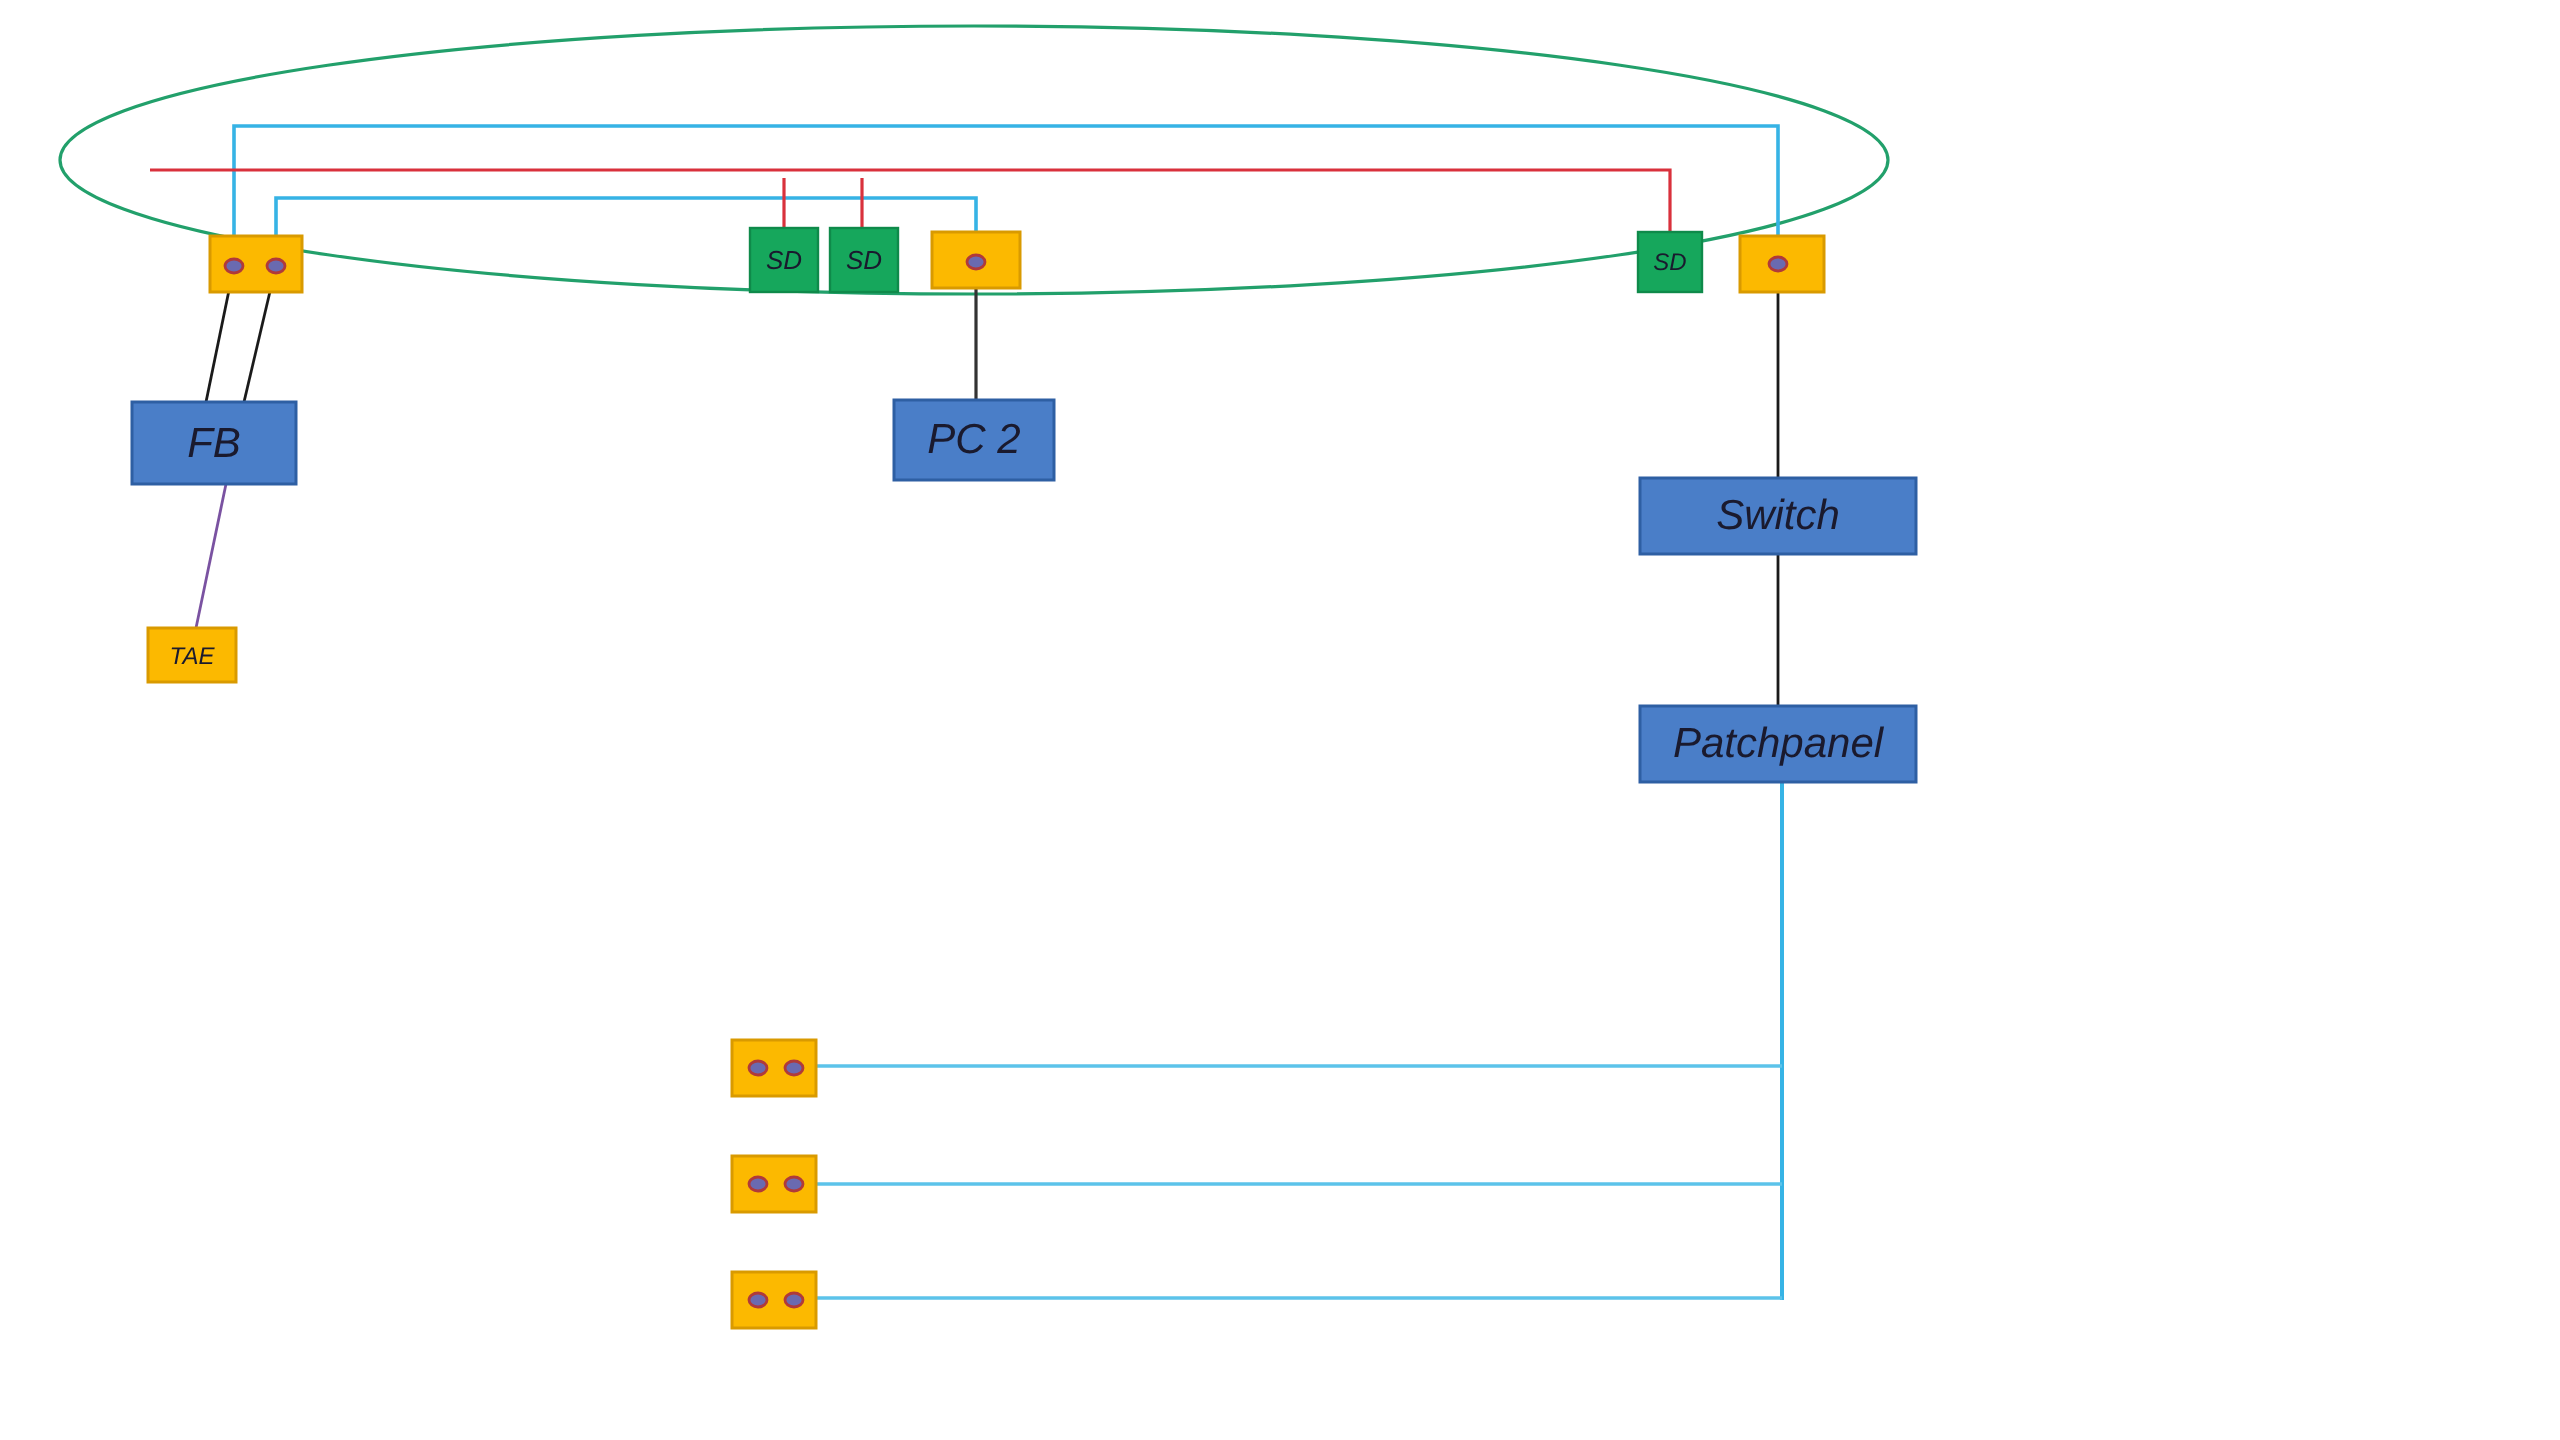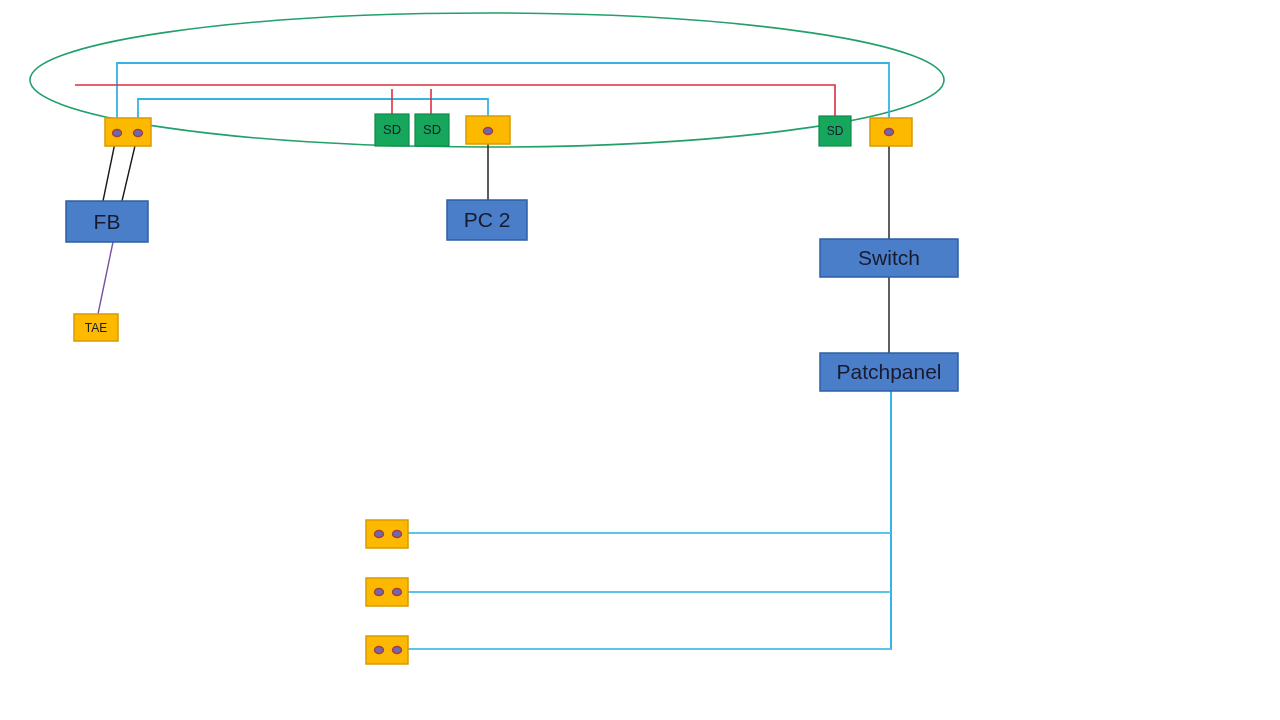--- a/index.html
+++ b/index.html
@@ -13,20 +13,21 @@
     font-family: "Liberation Sans", sans-serif;
     overflow: hidden;
     position: relative;
   }
   #diagram-root {
     position: absolute;
     left: 0;
     top: 0;
     width: 1280px;
     height: 508px;
+    font-style: italic;
   }
   svg.canvas {
     display: block;
     width: 1280px;
     height: 720px;
   }
   .node-label {
     font-family: "Liberation Sans", sans-serif;
     fill: #1a1a2e;
     text-anchor: middle;

